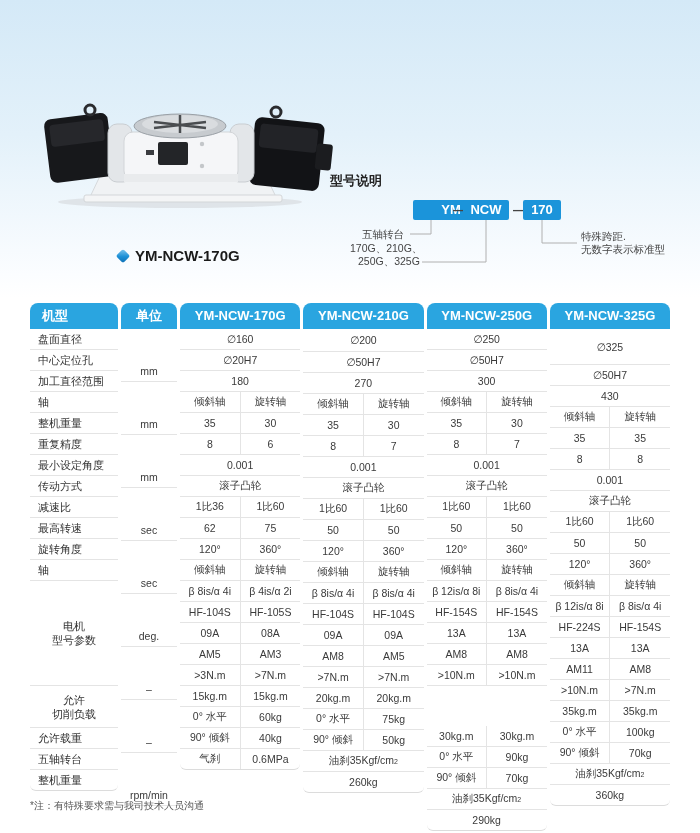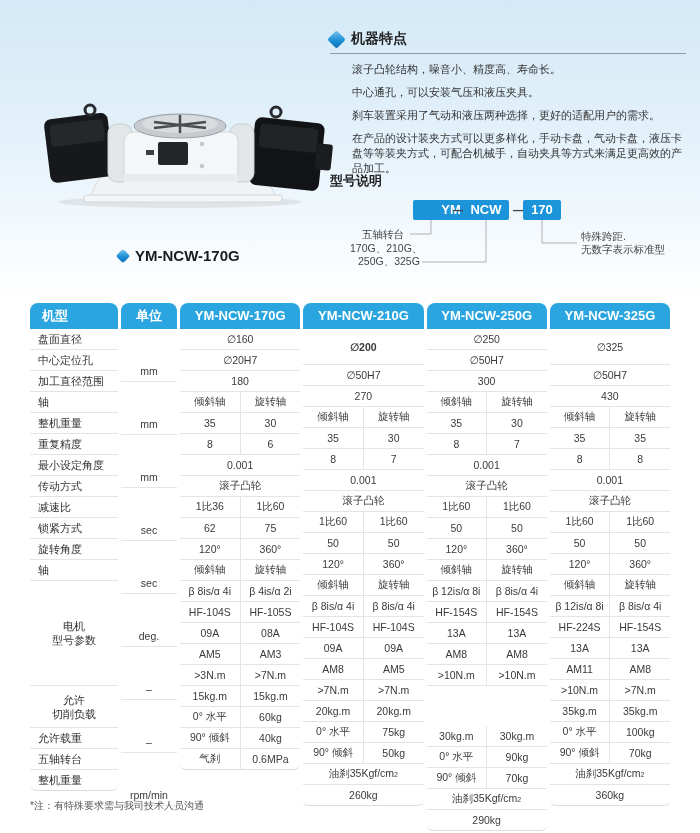--- a/index.html
+++ b/index.html
@@ -81,30 +81,20 @@
     <ellipse cx="152" cy="48" rx="46" ry="12" fill="#c7cbcf" stroke="#9aa0a6" stroke-width="1"></ellipse>
     <ellipse cx="152" cy="46" rx="38" ry="9" fill="#d9dcdf"></ellipse>
     <path d="M126 44 L178 50 M126 50 L178 44 M152 37 L152 55" stroke="#4a4d50" stroke-width="2.5" fill="none"></path>
     <rect x="130" y="64" width="30" height="23" rx="2" fill="#232528"></rect>
     <rect x="118" y="72" width="8" height="5" fill="#3a3c40"></rect>
     <circle cx="174" cy="66" r="2.2" fill="#c4c7ca"></circle>
     <circle cx="174" cy="88" r="2.2" fill="#c4c7ca"></circle>
     <rect x="96" y="96" width="114" height="8" fill="#e9ebed"></rect>
   </svg>
 
-  <div class="features">
-    <div class="feat-title-row">
-      <span class="diamond"></span>
-      <span class="feat-title">机器特点</span>
-    </div>
-    <p>滚子凸轮结构，噪音小、精度高、寿命长。</p>
-    <p>中心通孔，可以安装气压和液压夹具。</p>
-    <p>刹车装置采用了气动和液压两种选择，更好的适配用户的需求。</p>
-    <p>在产品的设计装夹方式可以更多样化，手动卡盘，气动卡盘，液压卡盘等等装夹方式，可配合机械手，自动夹具等方式来满足更高效的产品加工。</p>
-  </div>
 
   <div class="legend">
     <div class="legend-title">型号说明</div>
     <svg class="legend-lines" viewBox="0 0 365 120">
       <polyline points="101,48 101,62 80,62" fill="none" stroke="#b0b0b0" stroke-width="1"></polyline>
       <polyline points="156,48 156,90 92,90" fill="none" stroke="#b0b0b0" stroke-width="1"></polyline>
       <polyline points="212,48 212,71 247,71" fill="none" stroke="#b0b0b0" stroke-width="1"></polyline>
     </svg>
     <div class="mbox" style="left:83px;top:28px;width:36px;padding-left:20px;">YM</div>
     <div class="mdash" style="left:123px;">—</div>
@@ -129,21 +119,21 @@
       <div class="hcell left">机型</div>
       <div class="cell label-cell" style="height: 21px;">盘面直径</div>
       <div class="cell label-cell" style="height: 21px;">中心定位孔</div>
       <div class="cell label-cell" style="height: 21px;">加工直径范围</div>
       <div class="cell label-cell" style="height: 21px;">轴</div>
       <div class="cell label-cell" style="height: 21px;">整机重量</div>
       <div class="cell label-cell" style="height: 21px;">重复精度</div>
       <div class="cell label-cell" style="height: 21px;">最小设定角度</div>
       <div class="cell label-cell" style="height: 21px;">传动方式</div>
       <div class="cell label-cell" style="height: 21px;">减速比</div>
-      <div class="cell label-cell" style="height: 21px;">锁紧方式</div>
+      <div class="cell label-cell" style="height: 21px;">最高转速</div>
       <div class="cell label-cell" style="height: 21px;">旋转角度</div>
       <div class="cell label-cell" style="height: 21px;">轴</div>
       <div class="cell label-cell center-label" style="height: 105px;">电机
 型号参数</div>
       <div class="cell label-cell center-label" style="height: 42px;">允许
 切削负载</div>
       <div class="cell label-cell" style="height: 21px;">允许载重</div>
       <div class="cell label-cell" style="height: 21px;">五轴转台</div>
       <div class="cell label-cell" style="height: 21px;">整机重量</div>
     </div>
@@ -271,21 +261,21 @@
       </div>
       <div class="cell" style="height: 21px;">
         <div class="pair">
           <div class="half">气刹</div>
           <div class="half">0.6MPa</div>
         </div>
       </div>
     </div>
     <div class="seg seg-model">
       <div class="hcell">YM-NCW-210G</div>
-      <div class="cell" style="height: 36px; font-weight: bold;">∅200</div>
+      <div class="cell" style="height: 23px;">∅200</div>
       <div class="cell" style="height: 21px;">∅50H7</div>
       <div class="cell" style="height: 21px;">270</div>
       <div class="cell" style="height: 21px;">
         <div class="pair">
           <div class="half">倾斜轴</div>
           <div class="half">旋转轴</div>
         </div>
       </div>
       <div class="cell" style="height: 21px;">
         <div class="pair">

